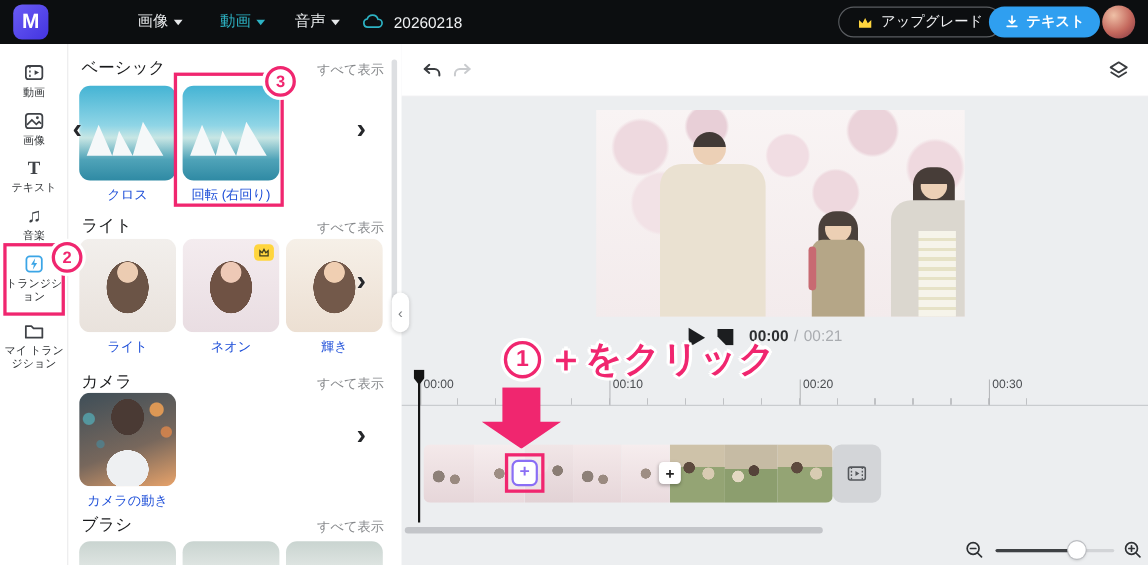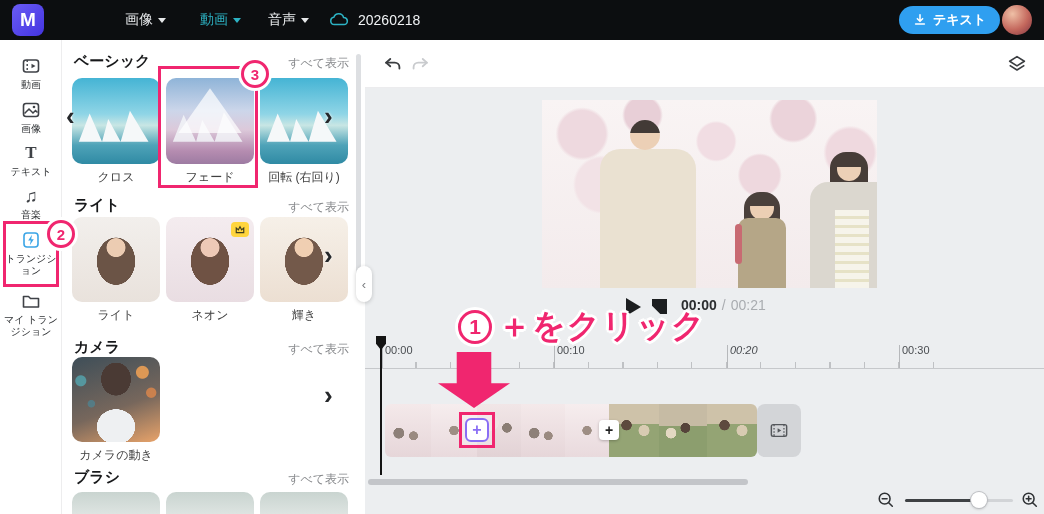--- a/index.html
+++ b/index.html
@@ -31,26 +31,26 @@
   .side-icon { width:20px; height:20px; display:flex; align-items:center; justify-content:center; color:#3f4247; }
   .side-icon.txt { font-size:17px; font-weight:600; font-family:"Liberation Serif","DejaVu Serif",serif; }
   .side-icon.note { font-size:18px; }
   .si1 { top:16px; } .si2 { top:60px; } .si3 { top:103px; } .si4 { top:146px; }
   .si5 { top:190px; } .si5 .side-icon { color:#3ba5e6; }
   .si6 { top:251px; }
   .active-box { position:absolute; left:3px; top:181px; width:56px; height:66px; border:3px solid #f0266f; background:#fff; }
 
   
   .panel { position:absolute; left:62px; top:40px; width:303px; height:474px; background:#fff; z-index:10; overflow:hidden; }
-  .sec-title { position:absolute; left:12px; font-size:15px; font-weight:bold; color:#17181a; }
+  .sec-title { position:absolute; left:12px; font-size:15px; font-weight:normal; color:#17181a; }
   .show-all { position:absolute; right:16px; font-size:12px; color:#86888b; cursor:pointer; }
   .thumb-row { position:absolute; left:10px; display:flex; gap:6px; }
   .thumb-wrap { width:88px; display:flex; flex-direction:column; align-items:center; cursor:pointer; }
   .thumb { width:88px; height:86px; border-radius:10px; position:relative; overflow:hidden; }
-  .th-label { margin-top:5px; font-size:12px; color:#404040; white-space:nowrap; }
+  .th-label { margin-top:5px; font-size:12px; color:#1d4ed8; white-space:nowrap; }
   .row2 .thumb, .row3 .thumb { height:85px; }
 
   
   .th-opera { background:linear-gradient(180deg,#45b4d4 0%,#8fd5e6 42%,#c8e6e4 55%,#4fa3b8 78%,#2f8aa4 100%); }
   .th-opera::before { content:""; position:absolute; left:6%; top:34%; width:88%; height:40%;
       background:#f5f8f9; clip-path:polygon(2% 100%,16% 18%,32% 100%,40% 34%,56% 100%,68% 10%,92% 100%); }
   .th-fade { background:linear-gradient(180deg,#8fb4d8 0%,#ccd6ea 38%,#dcc9da 60%,#b58cb0 85%,#9d7ba2 100%); }
   .th-fade::before { content:""; position:absolute; left:6%; top:36%; width:88%; height:38%; opacity:.85;
       background:#f2f4f8; clip-path:polygon(2% 100%,16% 18%,32% 100%,40% 34%,56% 100%,68% 10%,92% 100%); }
   .th-fade::after { content:""; position:absolute; left:14%; top:12%; width:72%; height:52%; opacity:.7;
@@ -150,21 +150,21 @@
   .ann-text { font-size:33px; font-weight:800; color:#f0266f; letter-spacing:1px;
       text-shadow:-2px -2px 0 #fff, 2px -2px 0 #fff, -2px 2px 0 #fff, 2px 2px 0 #fff,
                   0 -3px 0 #fff, 0 3px 0 #fff, -3px 0 0 #fff, 3px 0 0 #fff;font-family:Liberation Serif, serif; }
   .ann-arrow { position:absolute; left:73px; top:312px; width:72px; height:56px; background:#f0266f; z-index:15; pointer-events:none;
       clip-path:polygon(26% 0,74% 0,74% 56%,100% 56%,50% 100%,0 56%,26% 56%);
       filter:drop-shadow(0 0 1px #fff) drop-shadow(0 0 1px #fff); }
 
   
   .ruler-line { position:absolute; left:0; top:328px; width:679px; height:1px; background:#c6c8cb; }
   .ruler-label { position:absolute; top:304px; font-size:11px; color:#4a4d51; }
-  .rl0 { left:20px; } .rl1 { left:192px; } .rl2 { left:365px;font-style:italic; } .rl3 { left:537px; }
+  .rl0 { left:20px; } .rl1 { left:192px; } .rl2 { left:365px; } .rl3 { left:537px; }
   .ruler-label::before { content:""; position:absolute; left:-3px; top:1px; width:1px; height:24px; background:#b6b8bb; }
   .minor-ticks { position:absolute; left:16px; top:322px; width:560px; height:6px;
       background:repeating-linear-gradient(90deg,#bfc1c4 0 1px, rgba(0,0,0,0) 1px 34.5px); }
 
   
   .playhead-head { position:absolute; left:11px; top:296px; width:10px; height:14px; background:#141414;
                    clip-path:polygon(0 0,100% 0,100% 55%,50% 100%,0 55%); z-index:12; }
   .playhead-line { position:absolute; left:15px; top:308px; width:2px; height:127px; background:#141414; z-index:12; }
 
   
@@ -227,20 +227,28 @@
     <div class="menu m3">
       <span>音声</span>
       <span class="dd-chevron"></span>
     </div>
     <span class="cloud-wrap">
       <svg width="22" height="22" viewBox="0 0 24 24">
           <path d="M7 17a4 4 0 0 1-.6-7.95A5.5 5.5 0 0 1 17 9.3 3.6 3.6 0 0 1 17.5 17Z" fill="none" stroke="currentColor" stroke-width="1.7" stroke-linejoin="round"></path>
         </svg>
     </span>
     <span class="proj-name">20260218</span>
+    <button class="btn-upgrade">
+      <span>
+        <svg width="15" height="13" viewBox="0 0 16 14">
+            <path d="M2 12 L2 4.5 L5.4 7.6 L8 2.6 L10.6 7.6 L14 4.5 L14 12 Z" fill="#ffd53e"></path>
+          </svg>
+      </span>
+      <span>アップグレード</span>
+    </button>
     <button class="btn-export">
       <span>
         <svg width="14" height="14" viewBox="0 0 16 16">
             <path d="M8 2v7M5 6.5 8 9.5 11 6.5" fill="none" stroke="#fff" stroke-width="1.8" stroke-linecap="round" stroke-linejoin="round"></path>
             <path d="M3 12.5h10" stroke="#fff" stroke-width="1.8" stroke-linecap="round"></path>
           </svg>
       </span>
       <span>テキスト</span>
     </button>
     <div class="avatar"></div>
@@ -298,24 +306,20 @@
   <div class="step-badge badge-2">2</div>
 
   <aside class="panel">
 
     <h3 class="sec-title" style="top:12px">ベーシック</h3>
     <a class="show-all" style="top:15px">すべて表示</a>
     <div class="thumb-row" style="top:38px">
       <div class="thumb-wrap">
         <div class="thumb th-opera"></div>
         <div class="th-label">クロス</div>
-      </div>
-      <div class="thumb-wrap">
-        <div class="thumb th-fade"></div>
-        <div class="th-label">フェード</div>
       </div>
       <div class="thumb-wrap">
         <div class="thumb th-opera"></div>
         <div class="th-label">回転 (右回り)</div>
       </div>
     </div>
     <span class="row-chevron" style="left:4px; top:66px">‹</span>
     <span class="row-chevron" style="left:262px; top:66px">›</span>
     <div class="hl-box"></div>
     <div class="step-badge badge-3">3</div>

